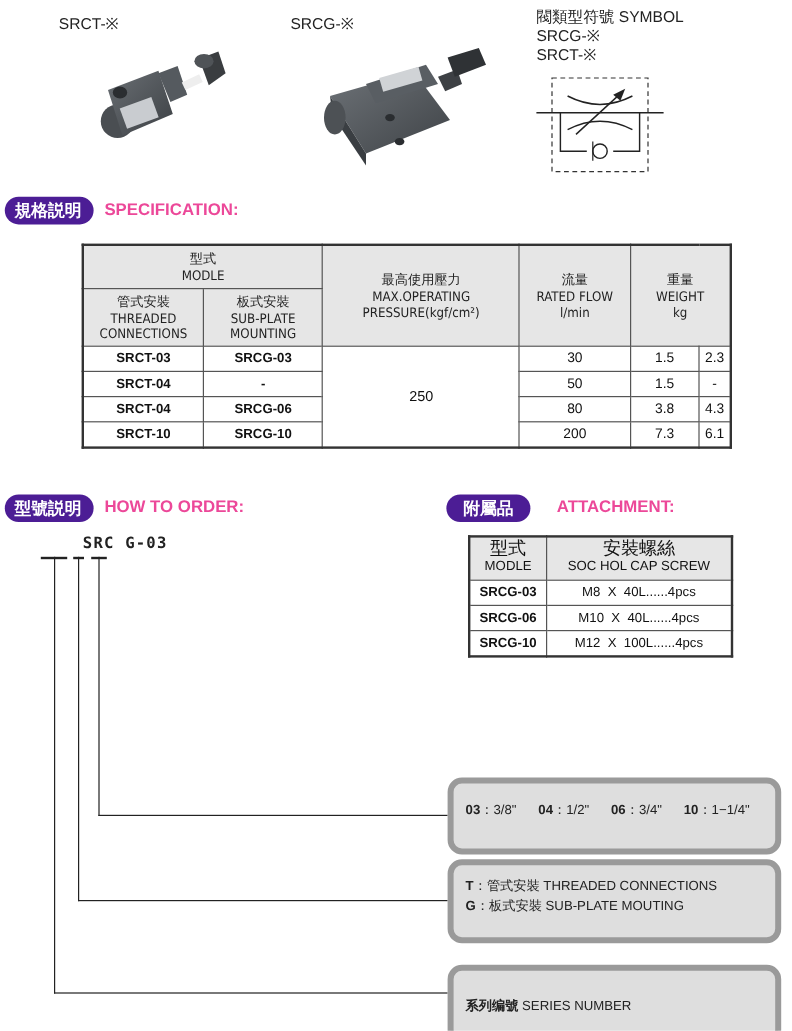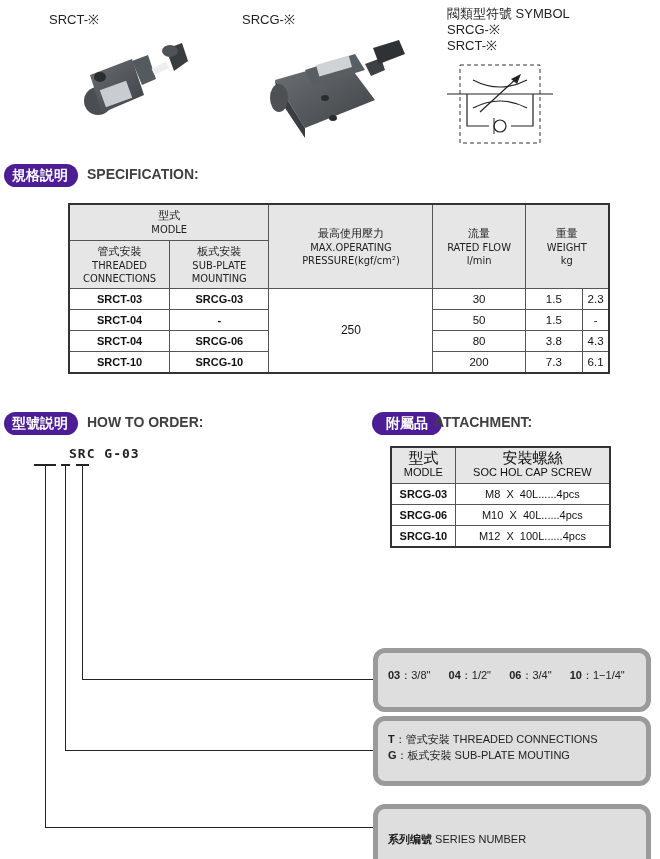--- a/index.html
+++ b/index.html
@@ -1,21 +1,21 @@
 <!DOCTYPE html>
 <html><head>
 <meta charset="utf-8">
 <style>
   html, body { margin:0; padding:0; background:#fff; }
   body { width:660px; height:859px; position:relative; overflow:hidden; font-family:"Liberation Sans", sans-serif; color:#111; }
   .abs { position:absolute; }
   .caption { font-size:13px; color:#222; }
   .symbol-title { font-size:13px; line-height:16px; color:#222; }
   .sec-badge { position:absolute; background:#4c1d95; color:#fff; font-weight:bold; font-size:14px; border-radius:12px; padding:2px 10px 2px 8px; height:19px; line-height:19px; }
-  .sec-title { position:absolute; font-weight:bold; font-size:14px; color:#404040; }
+  .sec-title { position:absolute; font-weight:bold; font-size:14px; color:#ec4899; }
   table { border-collapse:collapse; }
   .spec { position:absolute; left:68px; top:203px; width:542px; font-family:"DejaVu Sans Condensed","DejaVu Sans", sans-serif; }
   .spec td, .spec th { border:1px solid #555; text-align:center; font-size:11px; padding:0; }
   .spec th { background:#e6e6e6; font-weight:normal; color:#222; }
   .spec td { font-family:"Liberation Sans", sans-serif; font-size:11.5px; height:20px; }
   .spec td.b { font-weight:bold; font-size:11px; }
   .att { position:absolute; left:390px; top:446px; width:221px; }
   .att td, .att th { border:1px solid #555; text-align:center; font-size:11px; padding:0; }
   .att th { background:#e6e6e6; font-weight:normal; line-height:14px; }
   .att th .cn { font-size:15px; }
@@ -160,21 +160,21 @@
     <td>7.3</td>
     <td>6.1</td>
   </tr>
 </tbody>
   </table>
 
 <div class="sec-badge" style="left:4px;top:412px;">型號説明</div>
 <div class="sec-title" style="left:87px;top:414px;">HOW TO ORDER:</div>
 
 <div class="sec-badge" style="left:372px;top:412px;padding-left:14px;padding-right:14px;">附屬品</div>
-<div class="sec-title" style="left:434px;top:414px;">ATTACHMENT:</div>
+<div class="sec-title" style="left:464px;top:414px;">ATTACHMENT:</div>
 
 <table class="att" style="border:2px solid #333;">
   <colgroup>
       <col style="width:65px">
       <col style="width:156px">
     </colgroup>
   <tbody>
       <tr style="height:36px">
     <th>
           <div class="cn">型式</div>

